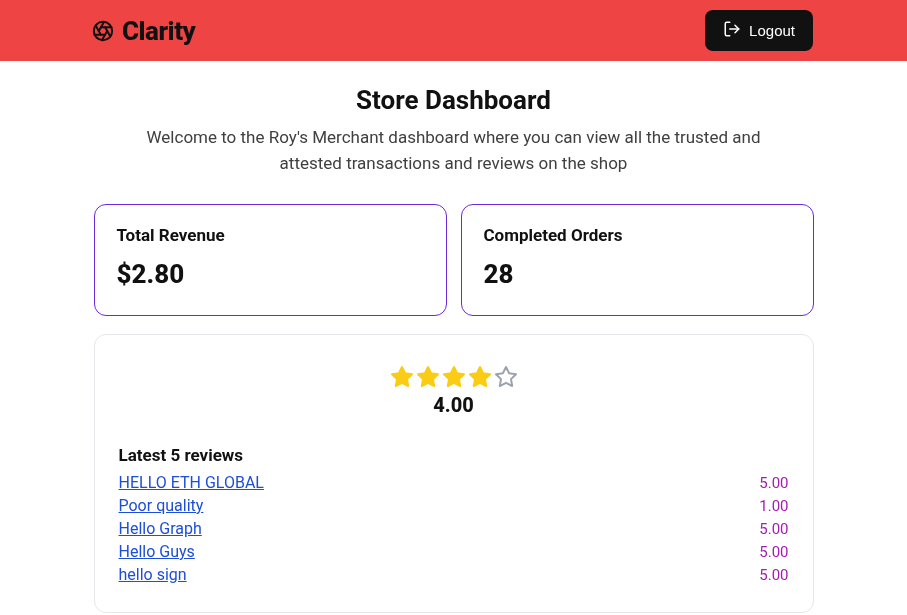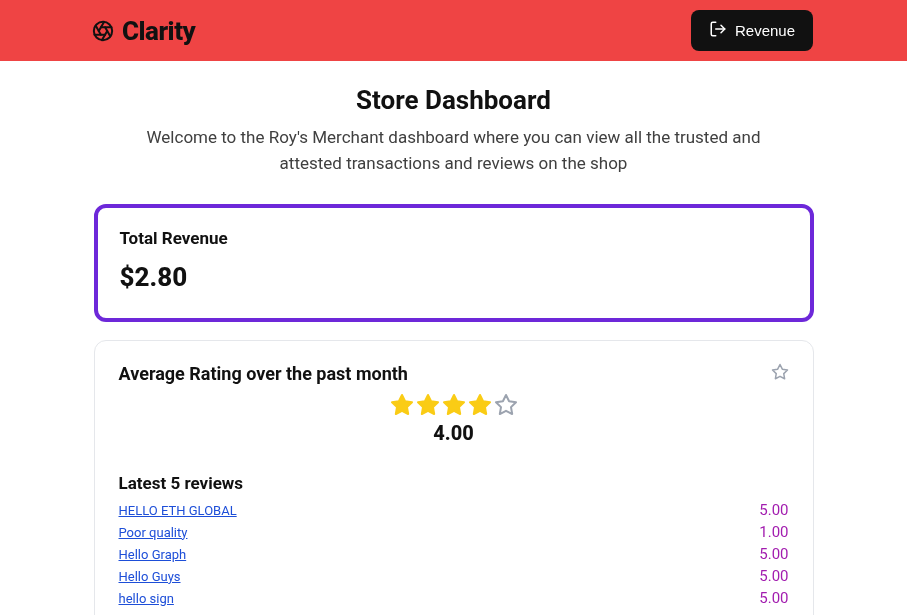--- a/index.html
+++ b/index.html
@@ -6,35 +6,35 @@
   html, body { width: 907px; height: 615px; font-family: -apple-system, BlinkMacSystemFont, "Segoe UI", Roboto, Helvetica, Arial, sans-serif; color: #111; background: #fff; }
   .topbar { background: #ef4444; height: 61px; display: flex; align-items: center; justify-content: space-between; padding: 0 24px 0 24px; }
   .brand { display: flex; align-items: center; gap: 8px; margin-left: 68px; }
   .brand-name { font-size: 26px; font-weight: 800; letter-spacing: -0.5px; }
   .brand-icon { width: 22px; height: 22px; }
   .logout-btn { background: #111; color: #fff; border: none; border-radius: 8px; padding: 10px 18px; font-size: 15px; font-weight: 500; display: flex; align-items: center; gap: 8px; cursor: pointer; margin-right: 70px; }
   .container { max-width: 720px; margin: 0 auto; padding: 24px 0 0 0; }
   .page-title { font-size: 26px; font-weight: 700; text-align: center; }
   .subtitle { text-align: center; color: #404040; font-size: 17px; margin-top: 10px; line-height: 1.5; padding: 0 30px; }
   .cards-row { display: flex; gap: 14px; margin-top: 28px; }
-  .card { flex: 1 1 0; border: 4px solid #6d28d9; border-radius: 12px; padding: 20px 22px 26px 22px; }
+  .card { flex: 1 1 0; border: 1px solid #6d28d9; border-radius: 12px; padding: 20px 22px 26px 22px; }
   .card-label { font-size: 17px; font-weight: 700; color: #111; }
   .card-value { font-size: 26px; font-weight: 800; margin-top: 14px; }
   .ratings-card { border: 1px solid #e5e7eb; border-radius: 12px; padding: 22px 24px 26px 24px; margin-top: 18px; }
   .ratings-header { display: flex; justify-content: space-between; align-items: flex-start; }
   .ratings-title { font-size: 18px; font-weight: 700; }
   .ratings-row { display: flex; justify-content: space-between; align-items: center; margin-top: 8px; flex-direction: column; }
   .stars { display: flex; gap: 2px; }
   .star { width: 24px; height: 24px; }
   .star-outline { width: 18px; height: 18px; }
   .rating-val { font-size: 20px; font-weight: 800; }
   .latest-title { font-size: 17px; font-weight: 700; margin-top: 28px; }
   .reviews { margin-top: 6px; }
   .review-row { display: flex; justify-content: space-between; align-items: center; padding: 2px 0; }
-  .review-link { color: #1d4ed8; text-decoration: underline; font-size: 13px; cursor: pointer; }
+  .review-link { color: #1d4ed8; text-decoration: underline; font-size: 16px; cursor: pointer; }
   .review-score { font-size: 15px; color: #a21caf; margin-left: 18px; }
 </style>
 </head>
 <body>
 
 <div class="topbar">
   <div class="brand">
     <span class="brand-icon">
       <svg viewBox="0 0 24 24" width="22" height="22" fill="none" stroke="#111" stroke-width="2.2" stroke-linecap="round" stroke-linejoin="round">
         <circle cx="12" cy="12" r="10"></circle>
@@ -49,44 +49,40 @@
     <span class="brand-name">Clarity</span>
   </div>
   <button class="logout-btn">
     <span>
       <svg viewBox="0 0 24 24" width="18" height="18" fill="none" stroke="#fff" stroke-width="2" stroke-linecap="round" stroke-linejoin="round">
         <path d="M9 21H5a2 2 0 0 1-2-2V5a2 2 0 0 1 2-2h4"></path>
         <polyline points="16 17 21 12 16 7"></polyline>
         <line x1="21" y1="12" x2="9" y2="12"></line>
       </svg>
     </span>
-    <span>Revenue</span>
+    <span>Logout</span>
   </button>
 </div>
 
 <div class="container">
   <h1 class="page-title">Store Dashboard</h1>
   <p class="subtitle">Welcome to the Roy's Merchant dashboard where you can view all the trusted and attested transactions and reviews on the shop</p>
 
   <div class="cards-row">
     <div class="card">
       <div class="card-label">Total Revenue</div>
       <div class="card-value">$2.80</div>
     </div>
+    <div class="card">
+      <div class="card-label">Completed Orders</div>
+      <div class="card-value">28</div>
+    </div>
   </div>
 
   <div class="ratings-card">
-    <div class="ratings-header">
-      <div class="ratings-title">Average Rating over the past month</div>
-      <span>
-        <svg class="star-outline" viewBox="0 0 24 24" fill="none" stroke="#9ca3af" stroke-width="2" stroke-linecap="round" stroke-linejoin="round">
-          <polygon points="12 2 15.09 8.26 22 9.27 17 14.14 18.18 21.02 12 17.77 5.82 21.02 7 14.14 2 9.27 8.91 8.26 12 2"></polygon>
-        </svg>
-      </span>
-    </div>
     <div class="ratings-row">
       <div class="stars" id="stars-container">
           <span><svg class="star" viewBox="0 0 24 24" fill="#facc15" stroke="#facc15" stroke-width="2" stroke-linecap="round" stroke-linejoin="round">
               <polygon points="12 2 15.09 8.26 22 9.27 17 14.14 18.18 21.02 12 17.77 5.82 21.02 7 14.14 2 9.27 8.91 8.26 12 2"></polygon>
             </svg></span>
           <span><svg class="star" viewBox="0 0 24 24" fill="#facc15" stroke="#facc15" stroke-width="2" stroke-linecap="round" stroke-linejoin="round">
               <polygon points="12 2 15.09 8.26 22 9.27 17 14.14 18.18 21.02 12 17.77 5.82 21.02 7 14.14 2 9.27 8.91 8.26 12 2"></polygon>
             </svg></span>
           <span><svg class="star" viewBox="0 0 24 24" fill="#facc15" stroke="#facc15" stroke-width="2" stroke-linecap="round" stroke-linejoin="round">
               <polygon points="12 2 15.09 8.26 22 9.27 17 14.14 18.18 21.02 12 17.77 5.82 21.02 7 14.14 2 9.27 8.91 8.26 12 2"></polygon>

